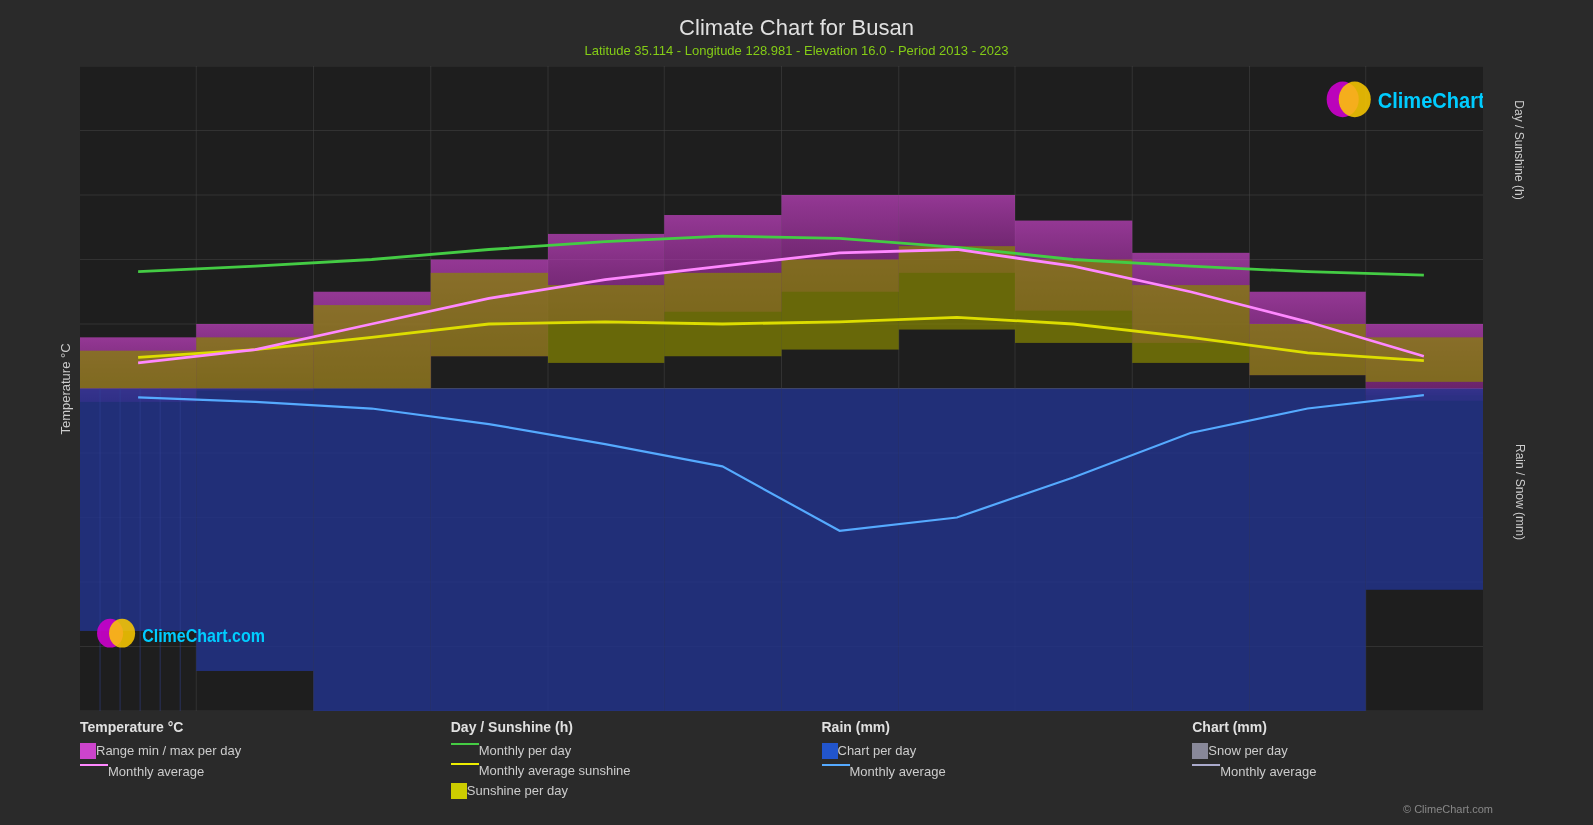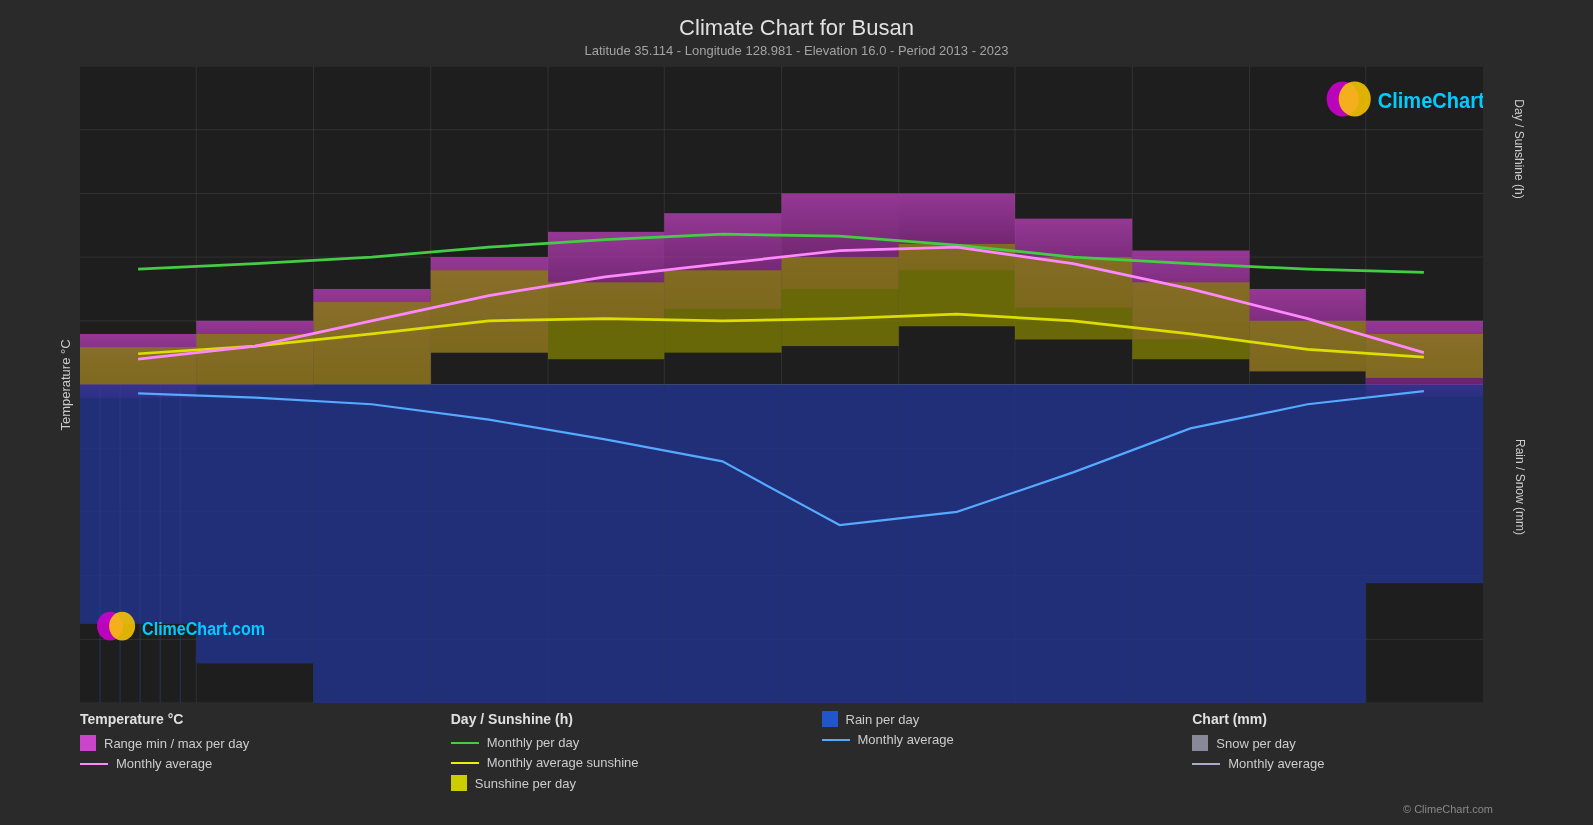--- a/index.html
+++ b/index.html
@@ -26,21 +26,21 @@
     }
 
     .chart-title {
       font-size: 22px;
       color: #e0e0e0;
       font-weight: normal;
     }
 
     .chart-subtitle {
       font-size: 13px;
-      color: #a3a3a3;
+      color: #84cc16;
       margin-top: 2px;
     }
 
     .chart-area {
       display: flex;
       flex: 1;
       position: relative;
       margin-top: 5px;
     }
 
@@ -65,22 +65,21 @@
 
     .legend-title {
       font-size: 14px;
       color: #e0e0e0;
       margin-bottom: 3px;
       font-weight: bold;
     }
 
     .legend-item {
       display: flex;
-      align-items: center;
-      gap: 8px;
+      align-items: flex-start;
       font-size: 13px;
       color: #ccc;
     }
 
     .legend-swatch-rect {
       width: 16px;
       height: 16px;
       flex-shrink: 0;
     }
 
@@ -88,21 +87,21 @@
       width: 28px;
       height: 2px;
       flex-shrink: 0;
     }
 
     .copyright {
       text-align: right;
       font-size: 11px;
       color: #888;
       padding-right: 80px;
-      margin-top: 10px;
+      margin-top: 2px;
     }
 
     .axis-tick-text {
       fill: #bbb;
       font-size: 12px;
     }
   </style>
 </head>
 <body>
 
@@ -331,23 +330,24 @@
         <div class="legend-line" style="background:#eeee00;"></div>
         <span>Monthly average sunshine</span>
       </div>
       <div class="legend-item">
         <div class="legend-swatch-rect" style="background:#cccc00;"></div>
         <span>Sunshine per day</span>
       </div>
     </div>
 
     <div class="legend-column">
+      <div class="legend-title">Rain (mm)</div>
       <div class="legend-item">
         <div class="legend-swatch-rect" style="background:#2255cc;"></div>
-        <span>Rain per day</span>
+        <span>Chart per day</span>
       </div>
       <div class="legend-item">
         <div class="legend-line" style="background:#55aaff;"></div>
         <span>Monthly average</span>
       </div>
     </div>
 
     <div class="legend-column">
       <div class="legend-title">Chart (mm)</div>
       <div class="legend-item">

